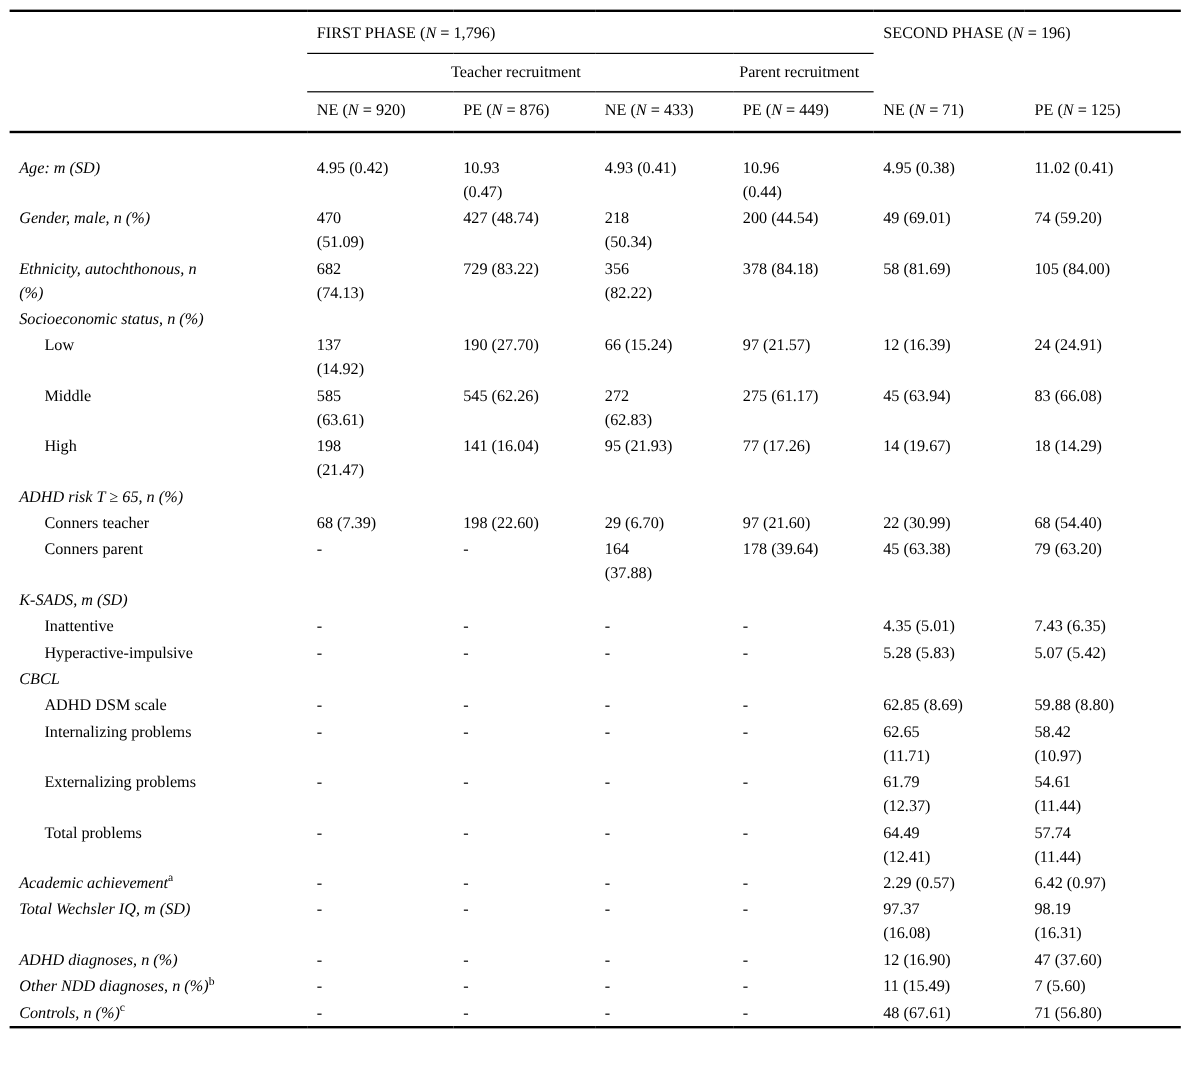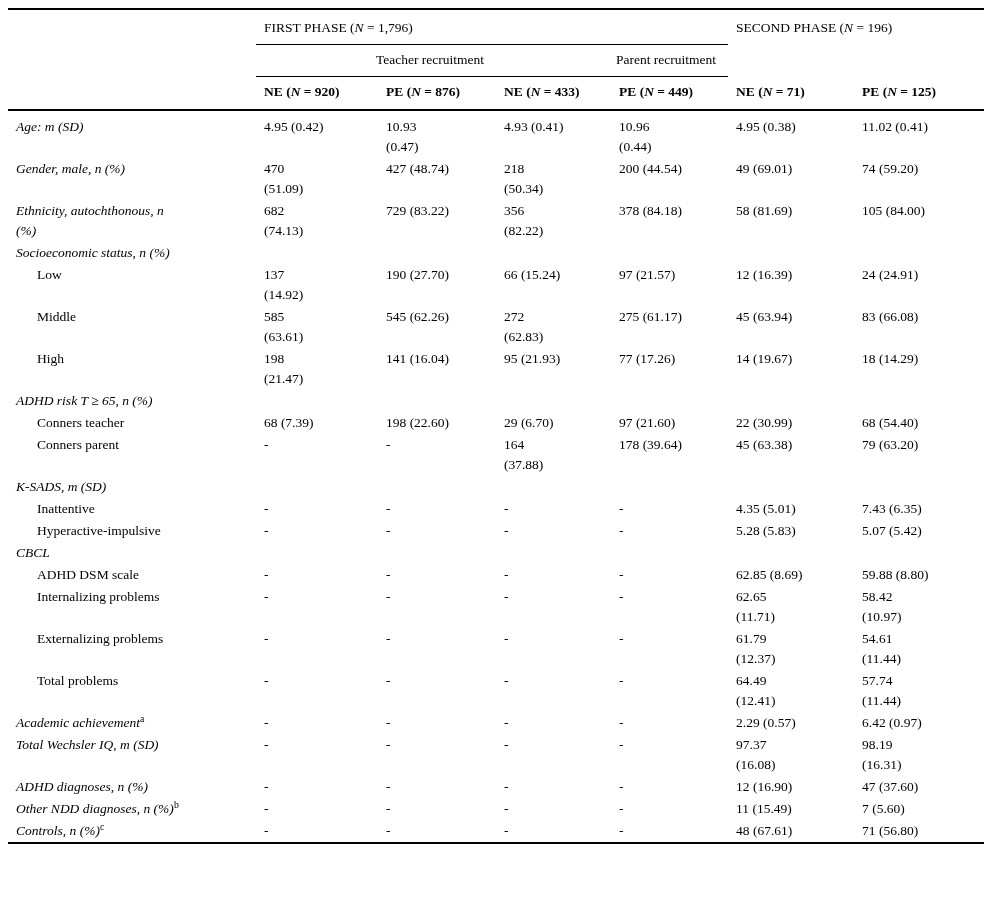--- a/index.html
+++ b/index.html
@@ -10,22 +10,22 @@
   col.col-label{width:248px} col.col-c1{width:122px} col.col-c2{width:118px}
   col.col-c3{width:115px} col.col-c4{width:117px} col.col-c5{width:126px} col.col-c6{width:130px}
   th, td { font-weight:normal; text-align:left; vertical-align:top;
            padding:1px 12px 1px 8px; line-height:20px; white-space:pre-line; }
   thead th, thead td { white-space:normal; }
   tr.phase-row th, tr.phase-row td { padding-top:8px; padding-bottom:6px; }
   tr.recruit-row th, tr.recruit-row td { padding-top:5px; padding-bottom:6px; }
   tr.colhead-row th, tr.colhead-row td { padding-top:5px; padding-bottom:7px; }
   th.phase-first { border-bottom:1px solid #000; }
   th.recruit { border-bottom:1px solid #000;text-align:right; }
-  tr.colhead-row th, tr.colhead-row td { border-bottom:2px solid #000;font-weight:bold; }
-  tbody tr:first-child td { padding-top:6px; }
+  tr.colhead-row th, tr.colhead-row td { border-bottom:2px solid #000; }
+  tbody tr:first-child td { padding-top:19px; }
   tbody td.label.main { font-style:italic; }
   tbody td.label.indent { padding-left:29px;margin-top:36px; }
   tbody td.label sup { font-style:normal; font-size:0.72em; line-height:0; }
   .nvar { font-style:italic; }
 </style>
 </head>
 <body>
 
 <div class="page">
   <table>

